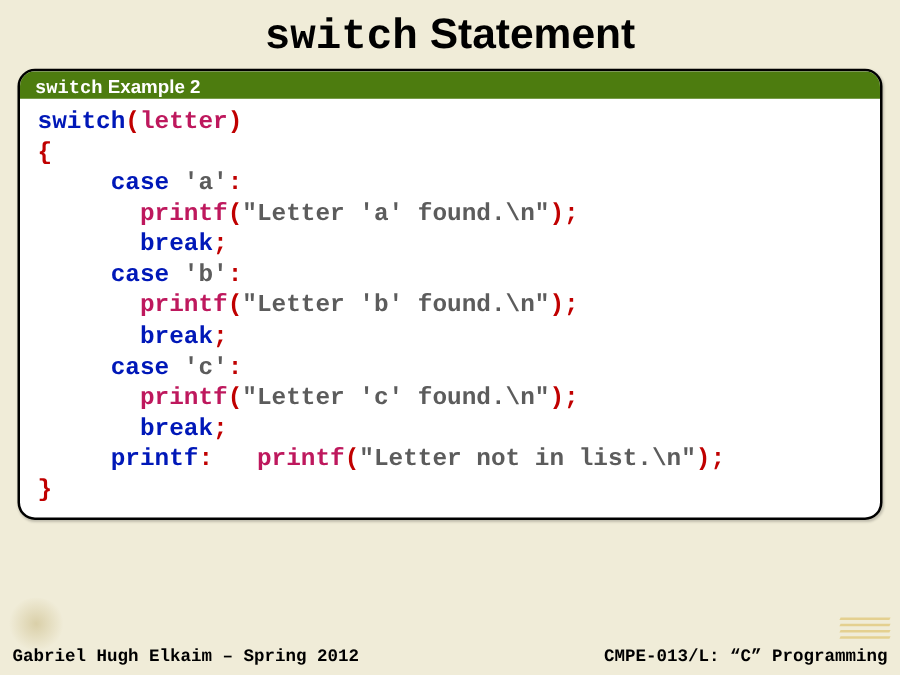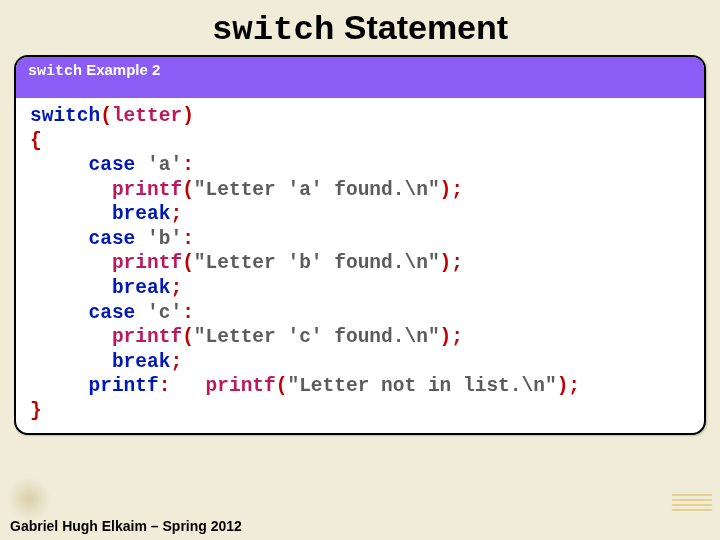--- a/index.html
+++ b/index.html
@@ -31,23 +31,23 @@
   }
   .example-box {
     border: 2px solid #000;
     border-radius: 14px;
     overflow: hidden;
     background: #fff;
     box-shadow: 1px 1px 2px rgba(0,0,0,0.2);
     margin: 0 4px;
   }
   .example-header {
-    background: #8b5cf6;
+    background: #4d7c0f;
     color: #fff;
-    padding: 4px 12px 18px 12px;
+    padding: 4px 12px 0 12px;
     font-family: Verdana, Arial, sans-serif;
     font-size: 15px;
     font-weight: bold;
   }
   .example-header .mono {
     font-family: 'Courier New', Courier, monospace;
     font-weight: bold;
   }
   .code-area {
     padding: 6px 14px 10px 14px;
@@ -63,21 +63,21 @@
   .str { color: #5c5c5c; }     
   .id  { color: #be185d; }        
   .footer {
     position: absolute;
     bottom: 6px;
     left: 0;
     right: 0;
     padding: 0 10px;
     display: flex;
     justify-content: space-between;
-    font-family: Liberation Sans, sans-serif;
+    font-family: Liberation Mono, monospace;
     font-size: 14px;
     font-weight: bold;
     color: #000;
   }
   .lines-deco {
     position: absolute;
     right: 8px;
     bottom: 18px;
     width: 40px;
     height: 28px;
@@ -131,15 +131,16 @@
   <div class="corner-deco"></div>
   <div class="lines-deco">
     <div></div>
       <div></div>
       <div></div>
       <div></div>
   </div>
 
   <div class="footer">
     <div>Gabriel Hugh Elkaim – Spring 2012</div>
+    <div>CMPE-013/L: “C” Programming</div>
   </div>
 
 </div>
 
 </body></html>

